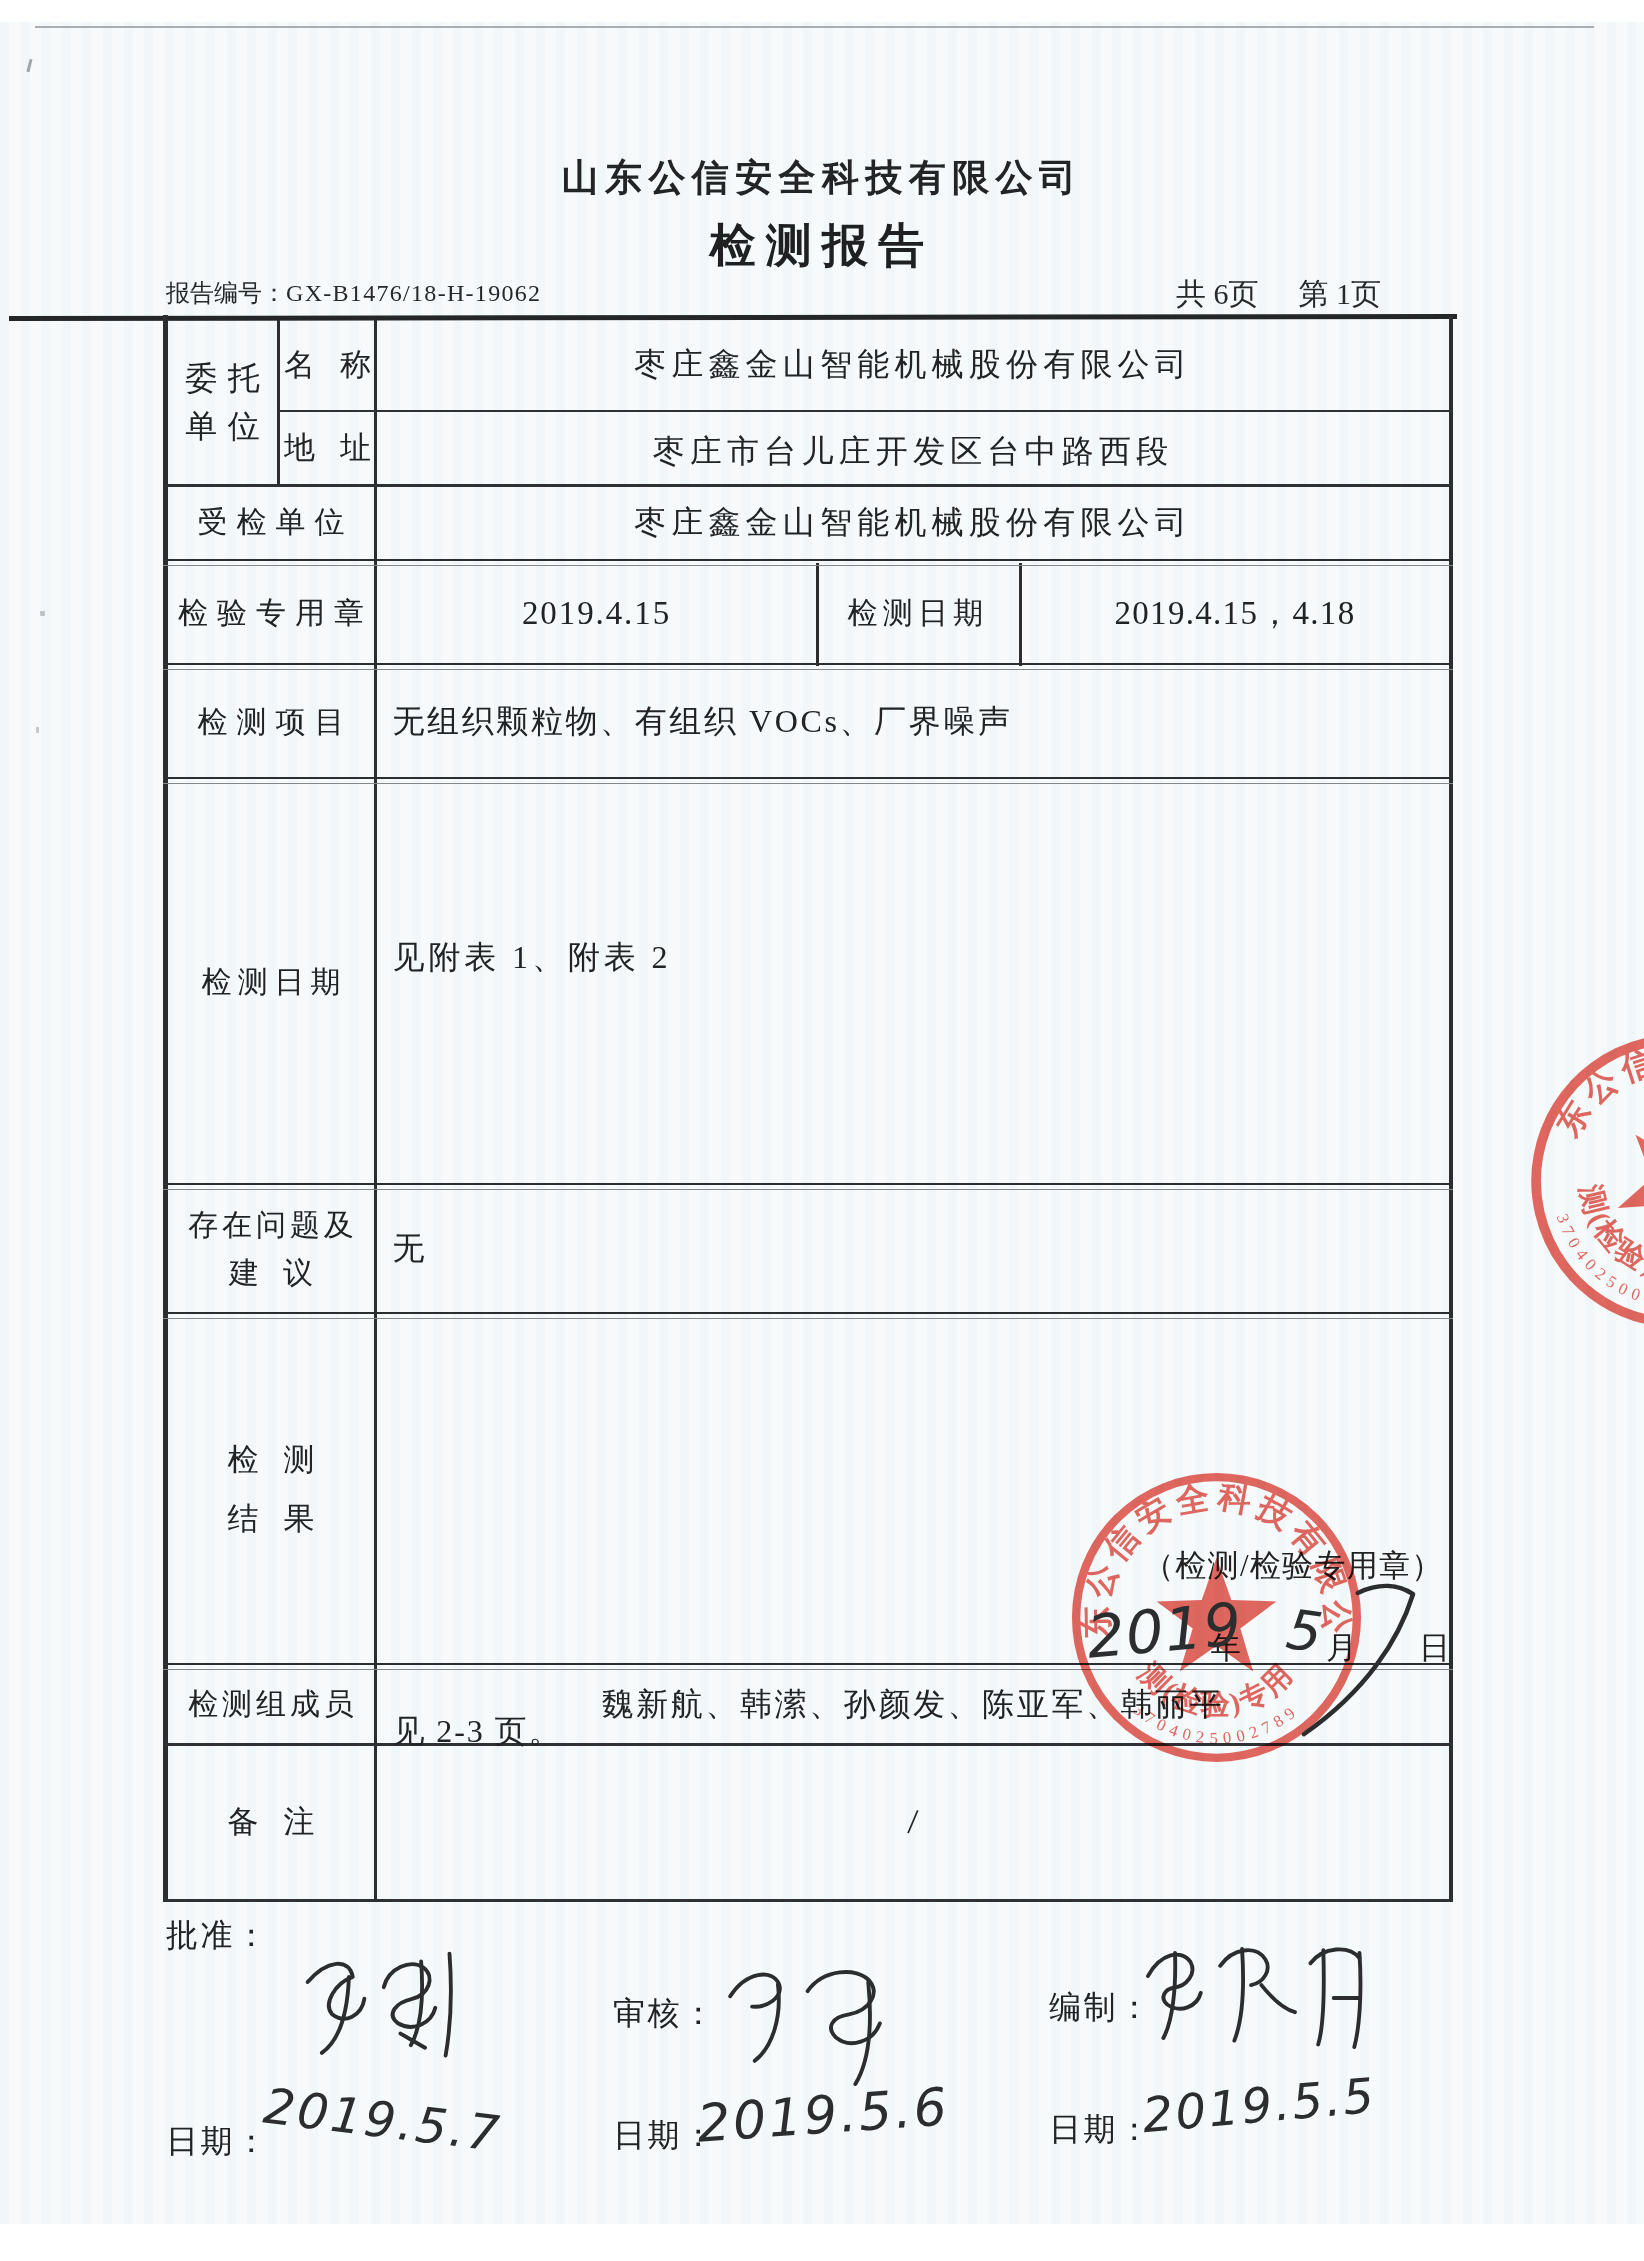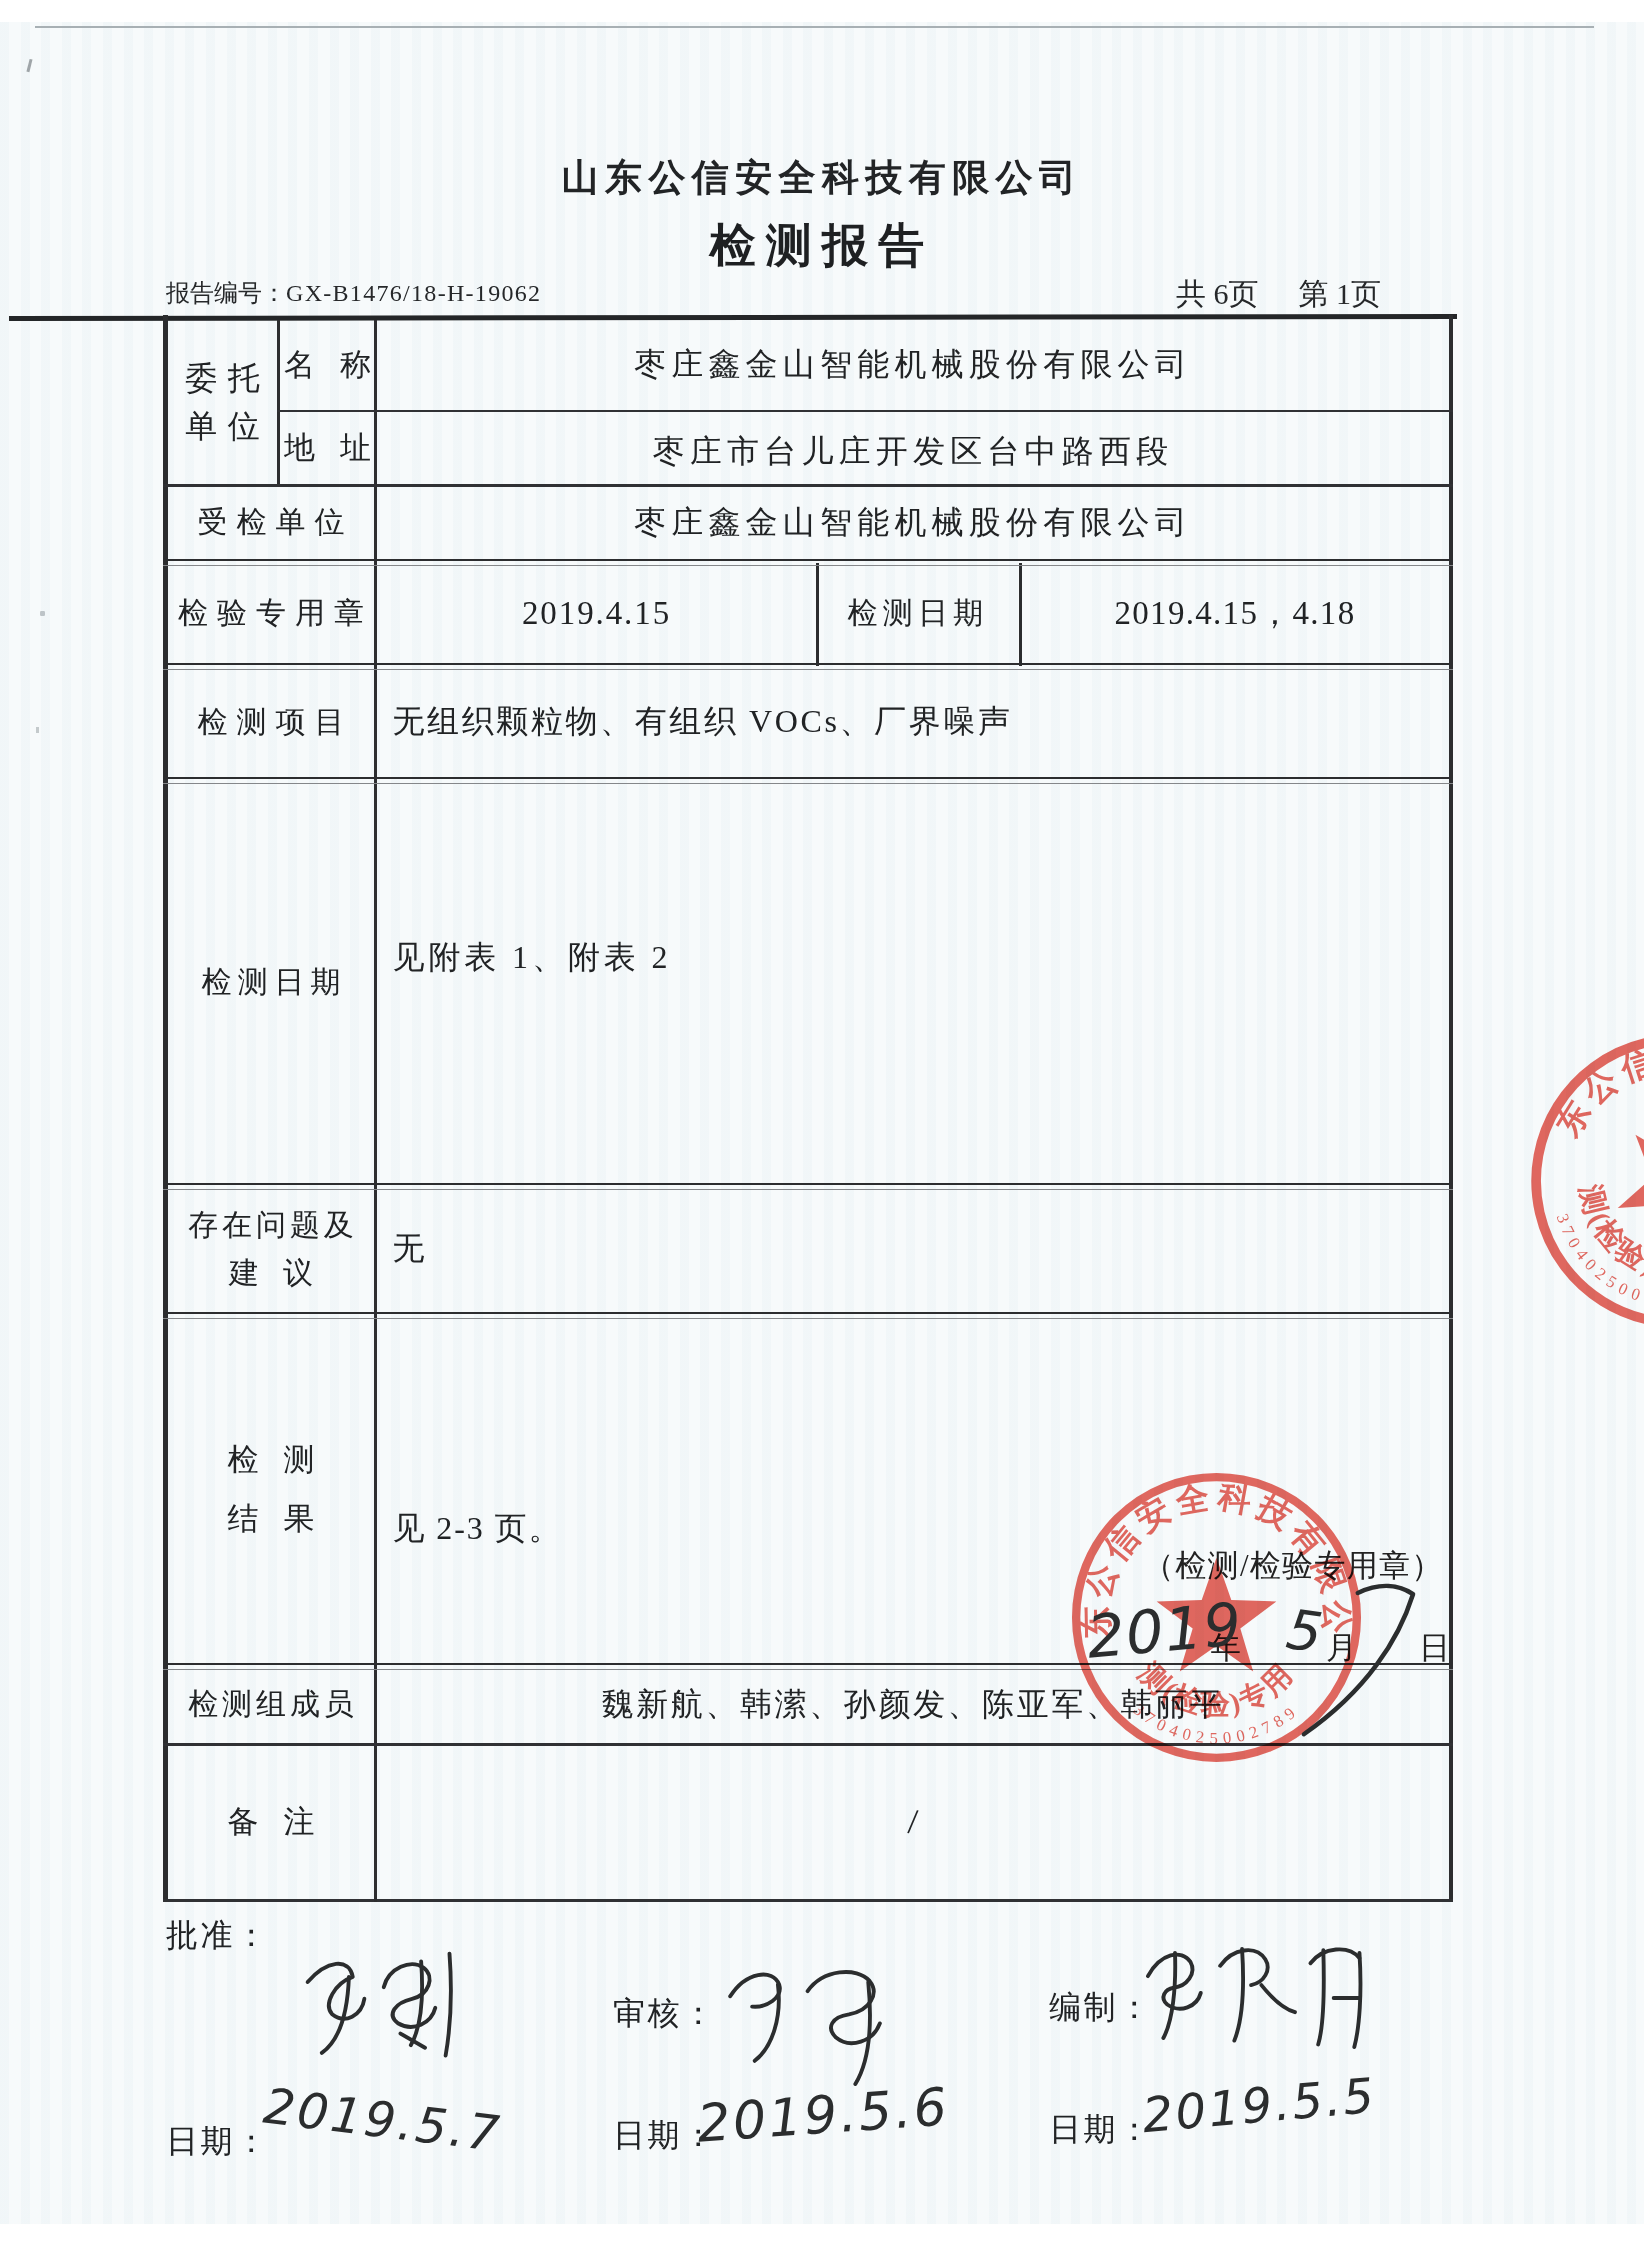--- a/index.html
+++ b/index.html
@@ -137,21 +137,21 @@
 <div class="cell left" style="left:377px;top:1185px;width:1072px;height:127px;padding-left:15.5px;">
   <span class="val">无</span>
 </div>
 
 <div class="cell" style="left:168px;top:1315px;width:206px;height:349px;">
   <div class="stack lbl" style="font-size:31px;line-height:1.9;">
     <span class="sp-wide">检测</span>
     <span class="sp-wide">结果</span>
   </div>
 </div>
-<div class="cell left" style="left:377px;top:1315px;width:1072px;height:349px;padding-left:15.5px;align-items:center;padding-top:39px;">
+<div class="cell left" style="left:377px;top:1315px;width:1072px;height:349px;padding-left:15.5px;align-items:flex-end;padding-top:90px;">
   <span class="val" style="letter-spacing:1.9px;">见 2-3 页。</span>
 </div>
 
 <div class="cell" style="left:168px;top:1666px;width:206px;height:77px;">
   <span class="lbl" style="letter-spacing:3.9px;margin-right:-3.9px;">检测组成员</span>
 </div>
 <div class="cell" style="left:377px;top:1666px;width:1072px;height:77px;">
   <span class="val" style="font-size:32px;letter-spacing:2.6px;">魏新航、韩潆、孙颜发、陈亚军、韩丽平</span>
 </div>
 

